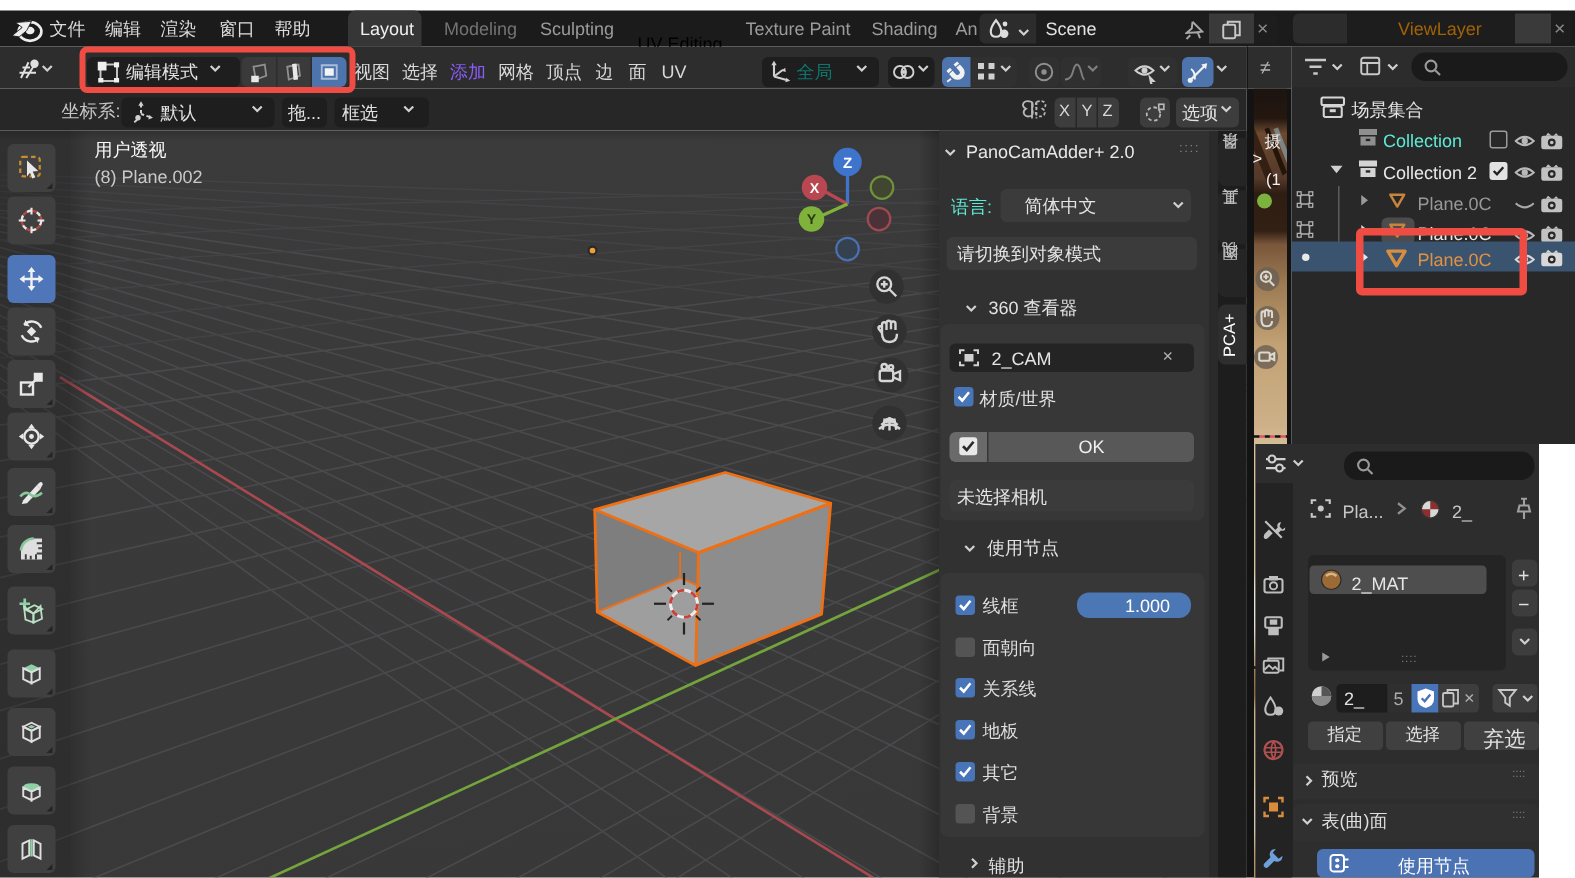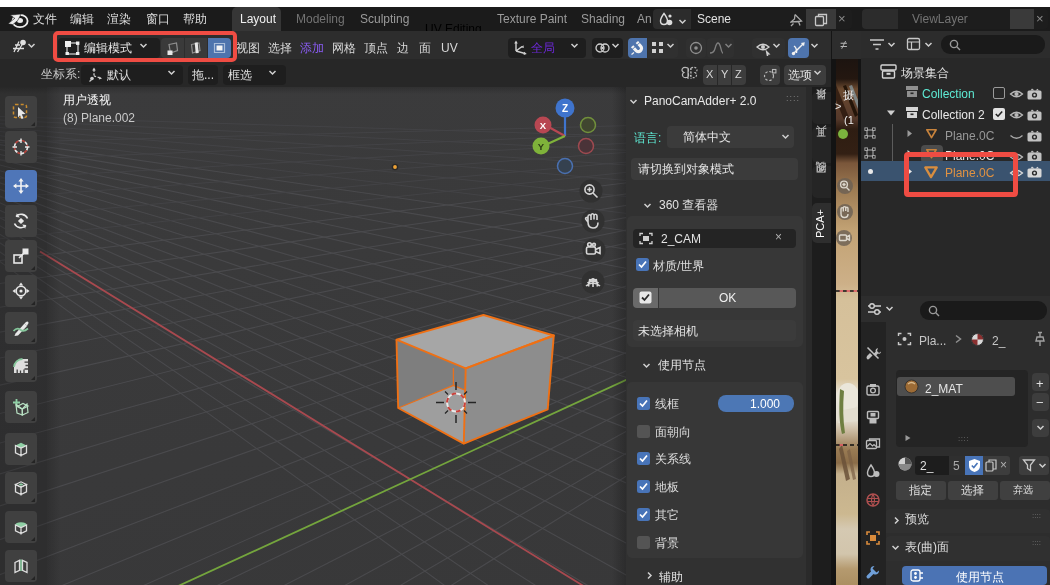--- a/index.html
+++ b/index.html
@@ -64,21 +64,21 @@
 <svg class="abs" style="left:1014px;top:6px" width="14" height="14" viewBox="0 0 14 14">
         <rect x="1.5" y="3.5" width="8" height="9" rx="1" fill="none" stroke="#c8c8c8" stroke-width="1.3"></rect>
         <path d="M4.5 3.5 V1.5 H12.5 V10.5 H9.5" fill="none" stroke="#c8c8c8" stroke-width="1.3"></path>
       </svg>
   <div class="txt" style="left:838px;top:5px;color:#8a8a8a;font-size:13px">×</div>
 
   <div class="abs" style="left:862px;top:2px;width:36px;height:20px;background:#2c2c2c;border-radius:4px 0 0 4px"></div>
   <div class="abs" style="left:898px;top:2px;width:112px;height:20px;background:#1d1d1d"></div>
   <div class="abs" style="left:1010px;top:2px;width:24px;height:20px;background:#3a3a3a"></div>
   <div class="abs" style="left:1034px;top:2px;width:14px;height:20px;background:#1d1d1d;border-radius:0 4px 4px 0"></div>
-  <div class="txt" style="left:912px;top:6px;color:#737373">ViewLayer</div>
+  <div class="txt" style="left:932px;top:6px;color:#a16207">ViewLayer</div>
   <div class="txt" style="left:1036px;top:5px;color:#8a8a8a;font-size:13px">×</div>
 </div>
 
 <div class="abs" style="top:31px;left:0;width:831px;height:28px;background:#2d2d2d"></div>
 <div class="abs" style="top:59px;left:0;width:831px;height:28px;background:#272727"></div>
 <div id="hdr2">
       <svg class="abs" style="left:12px;top:39px" width="16" height="15" viewBox="0 0 16 15">
 <circle cx="11" cy="3.5" r="2.8" fill="#e0e0e0"></circle>
 <path d="M2 13 L7 2.5 M5.5 13 L10.5 5 M1 9.5 H12 M3 6 H8" stroke="#e0e0e0" stroke-width="1.3" fill="none"></path>
       </svg>
@@ -118,21 +118,21 @@
       <div class="txt" style="left:332px;top:42px;color:#d8d8d8">网格</div>
       <div class="txt" style="left:364px;top:42px;color:#d8d8d8">顶点</div>
       <div class="txt" style="left:397px;top:42px;color:#d8d8d8">边</div>
       <div class="txt" style="left:419px;top:42px;color:#d8d8d8">面</div>
       <div class="txt" style="left:441px;top:42px;color:#d8d8d8">UV</div>
       <div class="abs" style="left:508px;top:38px;width:78px;height:20px;background:#1e1e1e;border-radius:4px"></div>
       <svg class="abs" style="left:512px;top:40px" width="16" height="16" viewBox="0 0 16 16">
         <path d="M4 2 V11 M4 11 L13 13.5 M4 11 L10 6.5" stroke="#d0d0d0" stroke-width="1.4" fill="none"></path>
         <path d="M4 0.5 L5.8 3.5 H2.2 Z M14.8 13.9 L11.6 14.9 L12.2 11.8 Z M11.5 5.2 L11.8 8 L8.9 7.2 Z" fill="#d0d0d0"></path>
       </svg>
-      <div class="txt" style="left:531px;top:42px;color:#6d28d9">全局</div>
+      <div class="txt" style="left:531px;top:42px;color:#0f766e">全局</div>
       <svg class="abs" style="left:570px;top:41px" width="9" height="9" viewBox="0 0 9 9">
         <path d="M1.5 3 L4.5 6 L7.5 3" stroke="#cfcfcf" stroke-width="1.5" fill="none"></path>
       </svg>
       <div class="abs" style="left:592px;top:38px;width:31px;height:20px;background:#1e1e1e;border-radius:4px"></div>
       <svg class="abs" style="left:595px;top:41px" width="15" height="14" viewBox="0 0 15 14">
         <circle cx="5" cy="7" r="4" fill="none" stroke="#d0d0d0" stroke-width="1.3"></circle>
         <circle cx="10" cy="7" r="4" fill="none" stroke="#d0d0d0" stroke-width="1.3"></circle>
         <circle cx="7.5" cy="7" r="1.3" fill="#d0d0d0"></circle>
       </svg>
       <svg class="abs" style="left:611px;top:41px" width="9" height="9" viewBox="0 0 9 9">
@@ -737,21 +737,21 @@
         <circle cx="7.5" cy="6" r="2.1" fill="#d8d8d8"></circle>
       </svg>
       <svg class="abs" style="left:166px;top:135px" width="15" height="12" viewBox="0 0 15 12">
         <rect x="0.5" y="2.5" width="14" height="9" rx="1.5" fill="#d8d8d8"></rect>
         <path d="M3.5 2.5 L5 0.5 L7.5 2.5 M8.5 2.5 L10.5 0.8 L12 2.5" fill="#d8d8d8"></path>
         <circle cx="7.5" cy="7" r="2.6" fill="#282828"></circle>
         <circle cx="7.5" cy="7" r="1.2" fill="#d8d8d8"></circle>
       </svg>
     </div>
 
-<div id="props" class="abs" style="top:296px;left:861px;width:189px;height:289px;background:#2d2d2d;overflow:hidden">
+<div id="props" class="abs" style="top:296px;left:837px;width:189px;height:289px;background:#2d2d2d;overflow:hidden">
       <div class="abs" style="left:0;top:0;width:189px;height:26px;background:#2d2d2d"></div>
       <svg class="abs" style="left:5px;top:6px" width="17" height="14" viewBox="0 0 17 14">
         <g stroke="#d0d0d0" stroke-width="1.5">
           <path d="M2 4 H15 M2 10 H15"></path>
         </g>
         <circle cx="6" cy="4" r="2.3" fill="#2d2d2d" stroke="#d0d0d0" stroke-width="1.4"></circle>
         <circle cx="11" cy="10" r="2.3" fill="#2d2d2d" stroke="#d0d0d0" stroke-width="1.4"></circle>
       </svg>
       <svg class="abs" style="left:24px;top:8px" width="9" height="9" viewBox="0 0 9 9">
         <path d="M1.5 3 L4.5 6 L7.5 3" stroke="#cfcfcf" stroke-width="1.5" fill="none"></path>
@@ -862,21 +862,21 @@
         <path d="M1.5 2 H12.5 L8.5 7 V12.5 L5.5 10.5 V7 Z" fill="none" stroke="#c8c8c8" stroke-width="1.3"></path>
       </svg>
       <svg class="abs" style="left:177px;top:165px" width="9" height="9" viewBox="0 0 9 9">
         <path d="M1.5 3 L4.5 6 L7.5 3" stroke="#cfcfcf" stroke-width="1.5" fill="none"></path>
       </svg>
       <div class="abs" style="left:35px;top:185px;width:50px;height:19px;background:#404040;border-radius:3px"></div>
       <div class="txt" style="left:48px;top:189px;color:#e2e2e2;font-size:11.5px">指定</div>
       <div class="abs" style="left:87px;top:185px;width:50px;height:19px;background:#404040;border-radius:3px"></div>
       <div class="txt" style="left:100px;top:189px;color:#e2e2e2;font-size:11.5px">选择</div>
       <div class="abs" style="left:139px;top:185px;width:50px;height:19px;background:#404040;border-radius:3px"></div>
-      <div class="txt" style="left:152px;top:189px;color:#e2e2e2;font-size:10px">弃选</div>
+      <div class="txt" style="left:152px;top:189px;color:#e2e2e2;font-size:14px">弃选</div>
       <div class="abs" style="left:25px;top:213px;width:164px;height:24px;background:#303030;border-radius:4px 4px 0 0"></div>
       <svg class="abs" style="left:31px;top:220px" width="9" height="9" viewBox="0 0 9 9">
         <path d="M3 1.5 L6 4.5 L3 7.5" stroke="#d0d0d0" stroke-width="1.5" fill="none"></path>
       </svg>
       <div class="txt" style="left:44px;top:217px;color:#dedede">预览</div>
       <div class="txt" style="left:171px;top:216px;color:#777;font-size:8px">::::</div>
       <div class="abs" style="left:25px;top:240px;width:164px;height:25px;background:#303030;border-radius:4px 4px 0 0"></div>
       <svg class="abs" style="left:30px;top:247px" width="9" height="9" viewBox="0 0 9 9">
         <path d="M1.5 3 L4.5 6 L7.5 3" stroke="#d0d0d0" stroke-width="1.5" fill="none"></path>
       </svg>

